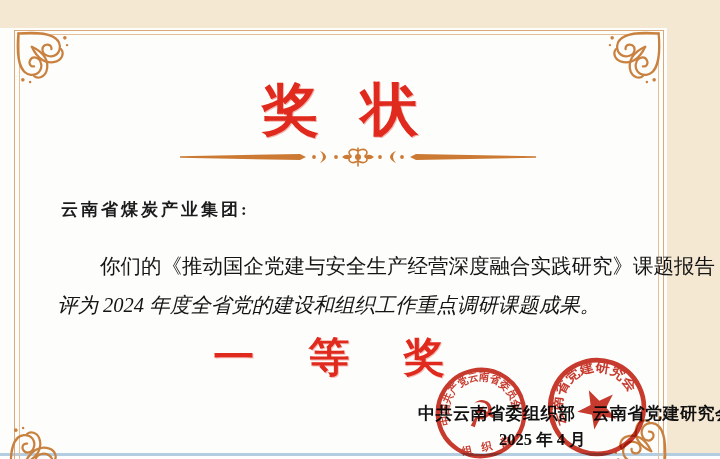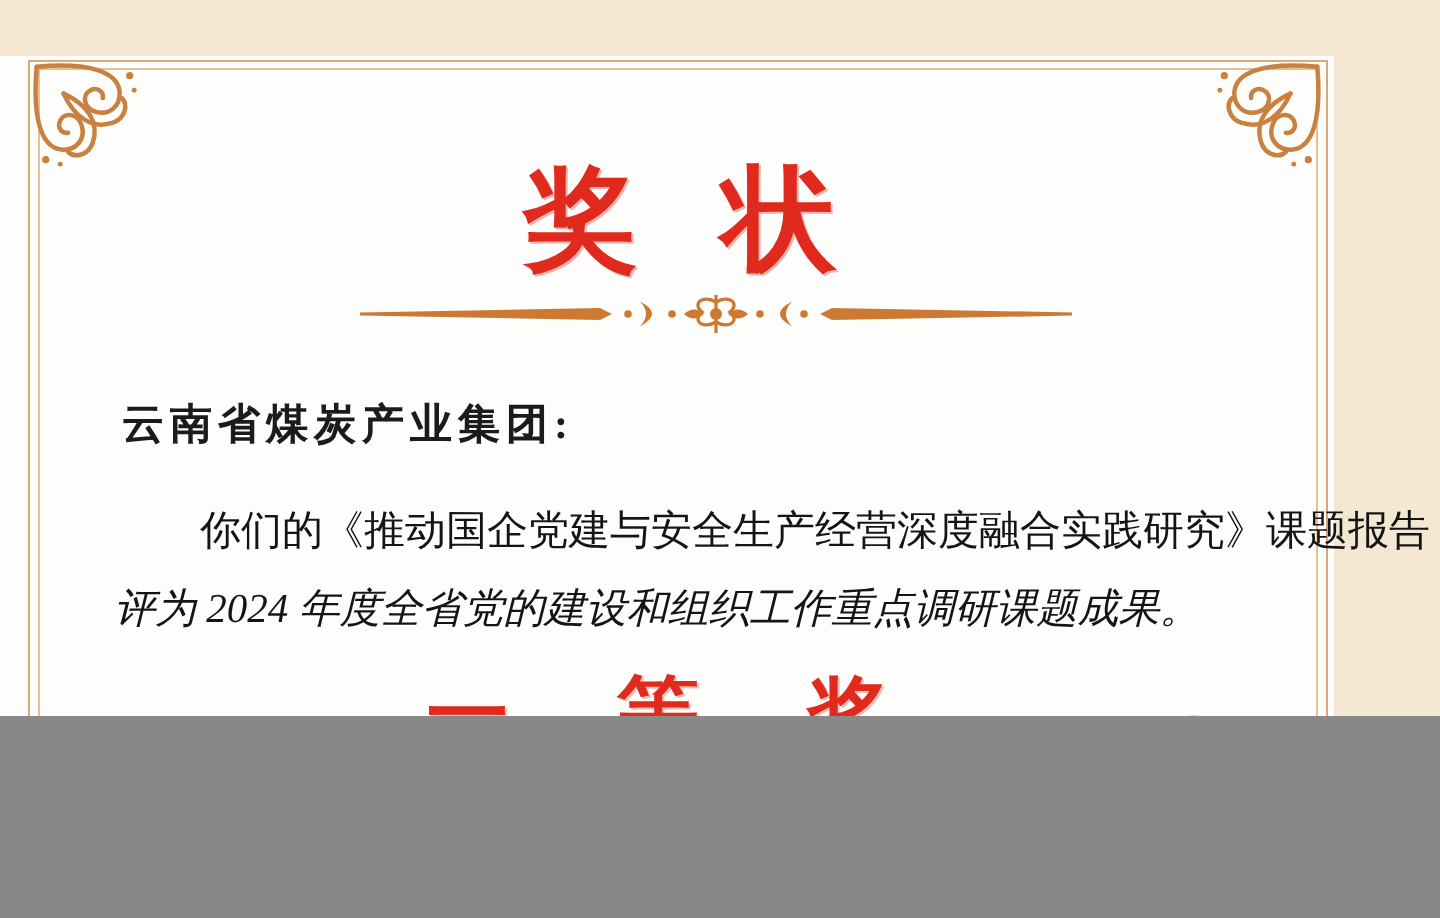--- a/index.html
+++ b/index.html
@@ -1,17 +1,17 @@
 <!DOCTYPE html>
 <html><head>
 <meta charset="utf-8">
 <style>
   html,body{margin:0;padding:0;background:#888;}
   .stage{
-    position:relative;width:720px;height:358px;overflow:hidden;
+    position:relative;width:720px;height:459px;overflow:hidden;
     background:#fdfdfb;
     font-family:"Liberation Serif","DejaVu Serif",serif;
   }
   
   .band-top{position:absolute;left:0;top:0;width:720px;height:28px;background:#f4e8d3;}
   .band-right{position:absolute;left:667px;top:0;width:53px;height:455px;background:#f4e8d3;}
   .scan-line{position:absolute;left:0;top:453px;width:720px;height:3px;background:#b5cde1;}
   .scan-bottom{position:absolute;left:0;top:456px;width:720px;height:3px;background:#ffffff;}
 
   
@@ -28,34 +28,33 @@
 
   .title{
     position:absolute;left:0;right:26px;top:72px;text-align:center;
     font-size:57px;font-weight:bold;color:#e02a1e;letter-spacing:14px;
     text-shadow:1px 1px 0 rgba(224,42,30,.35);
   }
   .divider{position:absolute;left:178px;top:145px;width:360px;height:24px;}
 
   .recipient{
     position:absolute;left:61px;top:198px;
-    font-size:21px;font-weight:bold;color:#1b1b1b;letter-spacing:3px;
+    font-size:17px;font-weight:bold;color:#1b1b1b;letter-spacing:3px;
   }
   .body-text{
     position:absolute;left:57px;top:247px;width:604px;
     font-size:20.5px;line-height:39px;color:#141414;
   }
   .body-line1{text-indent:43px;white-space:nowrap;}
   .body-line2{white-space:nowrap;font-style:italic;}
 
   .award{
     position:absolute;left:0;right:40px;top:330px;text-align:center;
     font-size:41px;font-weight:bold;color:#e02a1e;letter-spacing:22px;
     text-shadow:1px 1px 0 rgba(224,42,30,.3);
-    text-decoration:underline;
   }
 
   .issuers{
     position:absolute;left:418px;top:402px;z-index:4;
     font-size:17px;font-weight:bold;color:#111;white-space:nowrap;letter-spacing:.5px;
   }
   .issuers .gap{display:inline-block;width:17px;}
   .date{
     position:absolute;left:499px;top:429px;z-index:4;
     font-size:16.5px;font-weight:bold;color:#111;white-space:nowrap;

